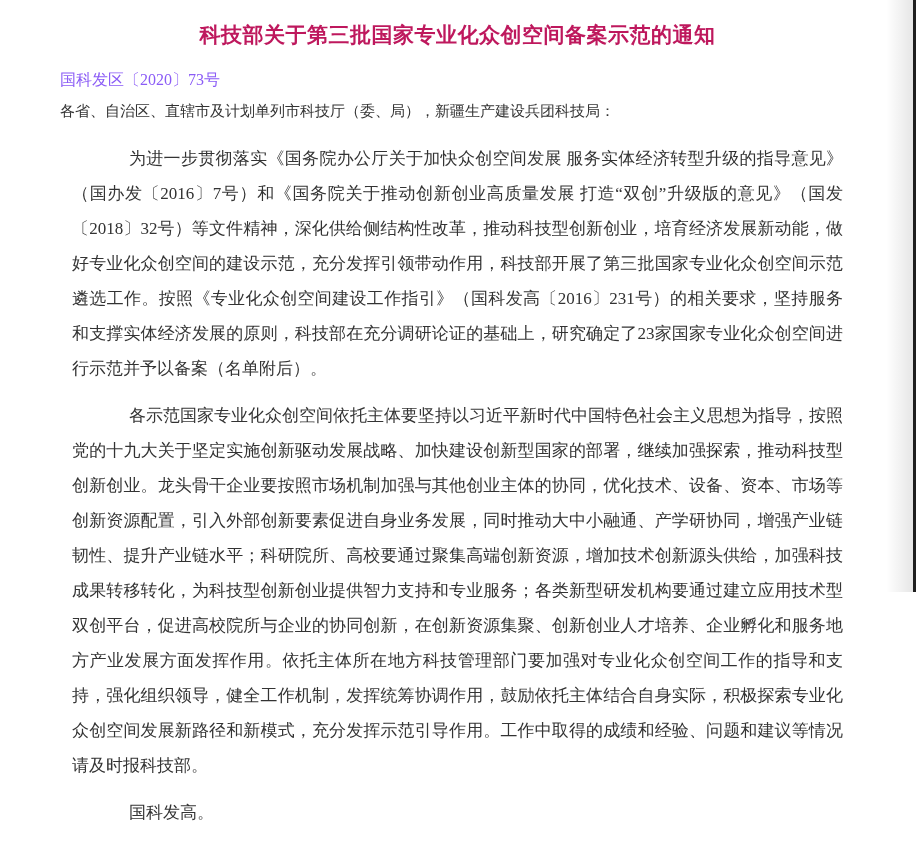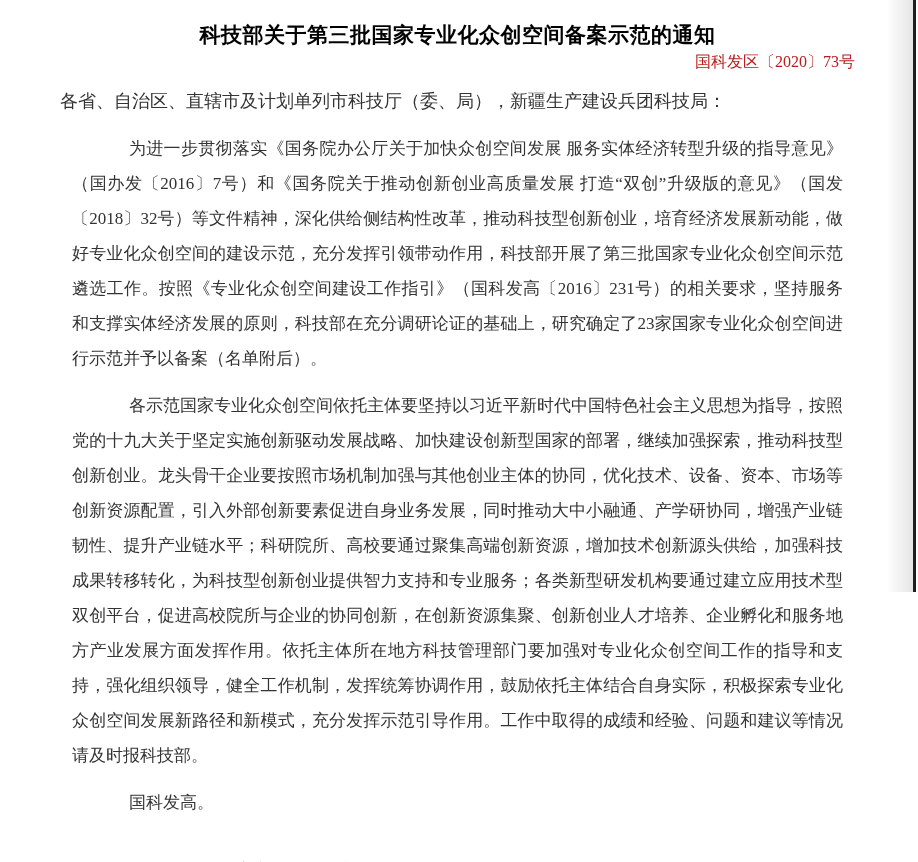--- a/index.html
+++ b/index.html
@@ -24,32 +24,33 @@
     background: #ffffff;
   }
   .doc-title {
     margin: 0;
     padding-top: 20px;
     text-align: center;
     font-family: "Liberation Sans", sans-serif;
     font-weight: bold;
     font-size: 21px;
     line-height: 30px;
-    color: #000000;
+    color: #be185d;
     letter-spacing: 0.5px;
   }
   .doc-number {
-    text-align: right;
+    margin-top: 18px;
+    text-align: left;
     font-size: 16px;
     line-height: 24px;
-    color: #b91c1c;
+    color: #8b5cf6;
   }
   .addressee {
-    margin-top: 10px;
-    font-size: 18px;
+    margin-top: 2px;
+    font-size: 15px;
     line-height: 35px;
     text-align: justify;
   }
   .body-paragraph {
     margin: 12px;
     font-size: 17px;
     line-height: 35px;
     text-align: justify;
     text-indent: 57px;
   }

